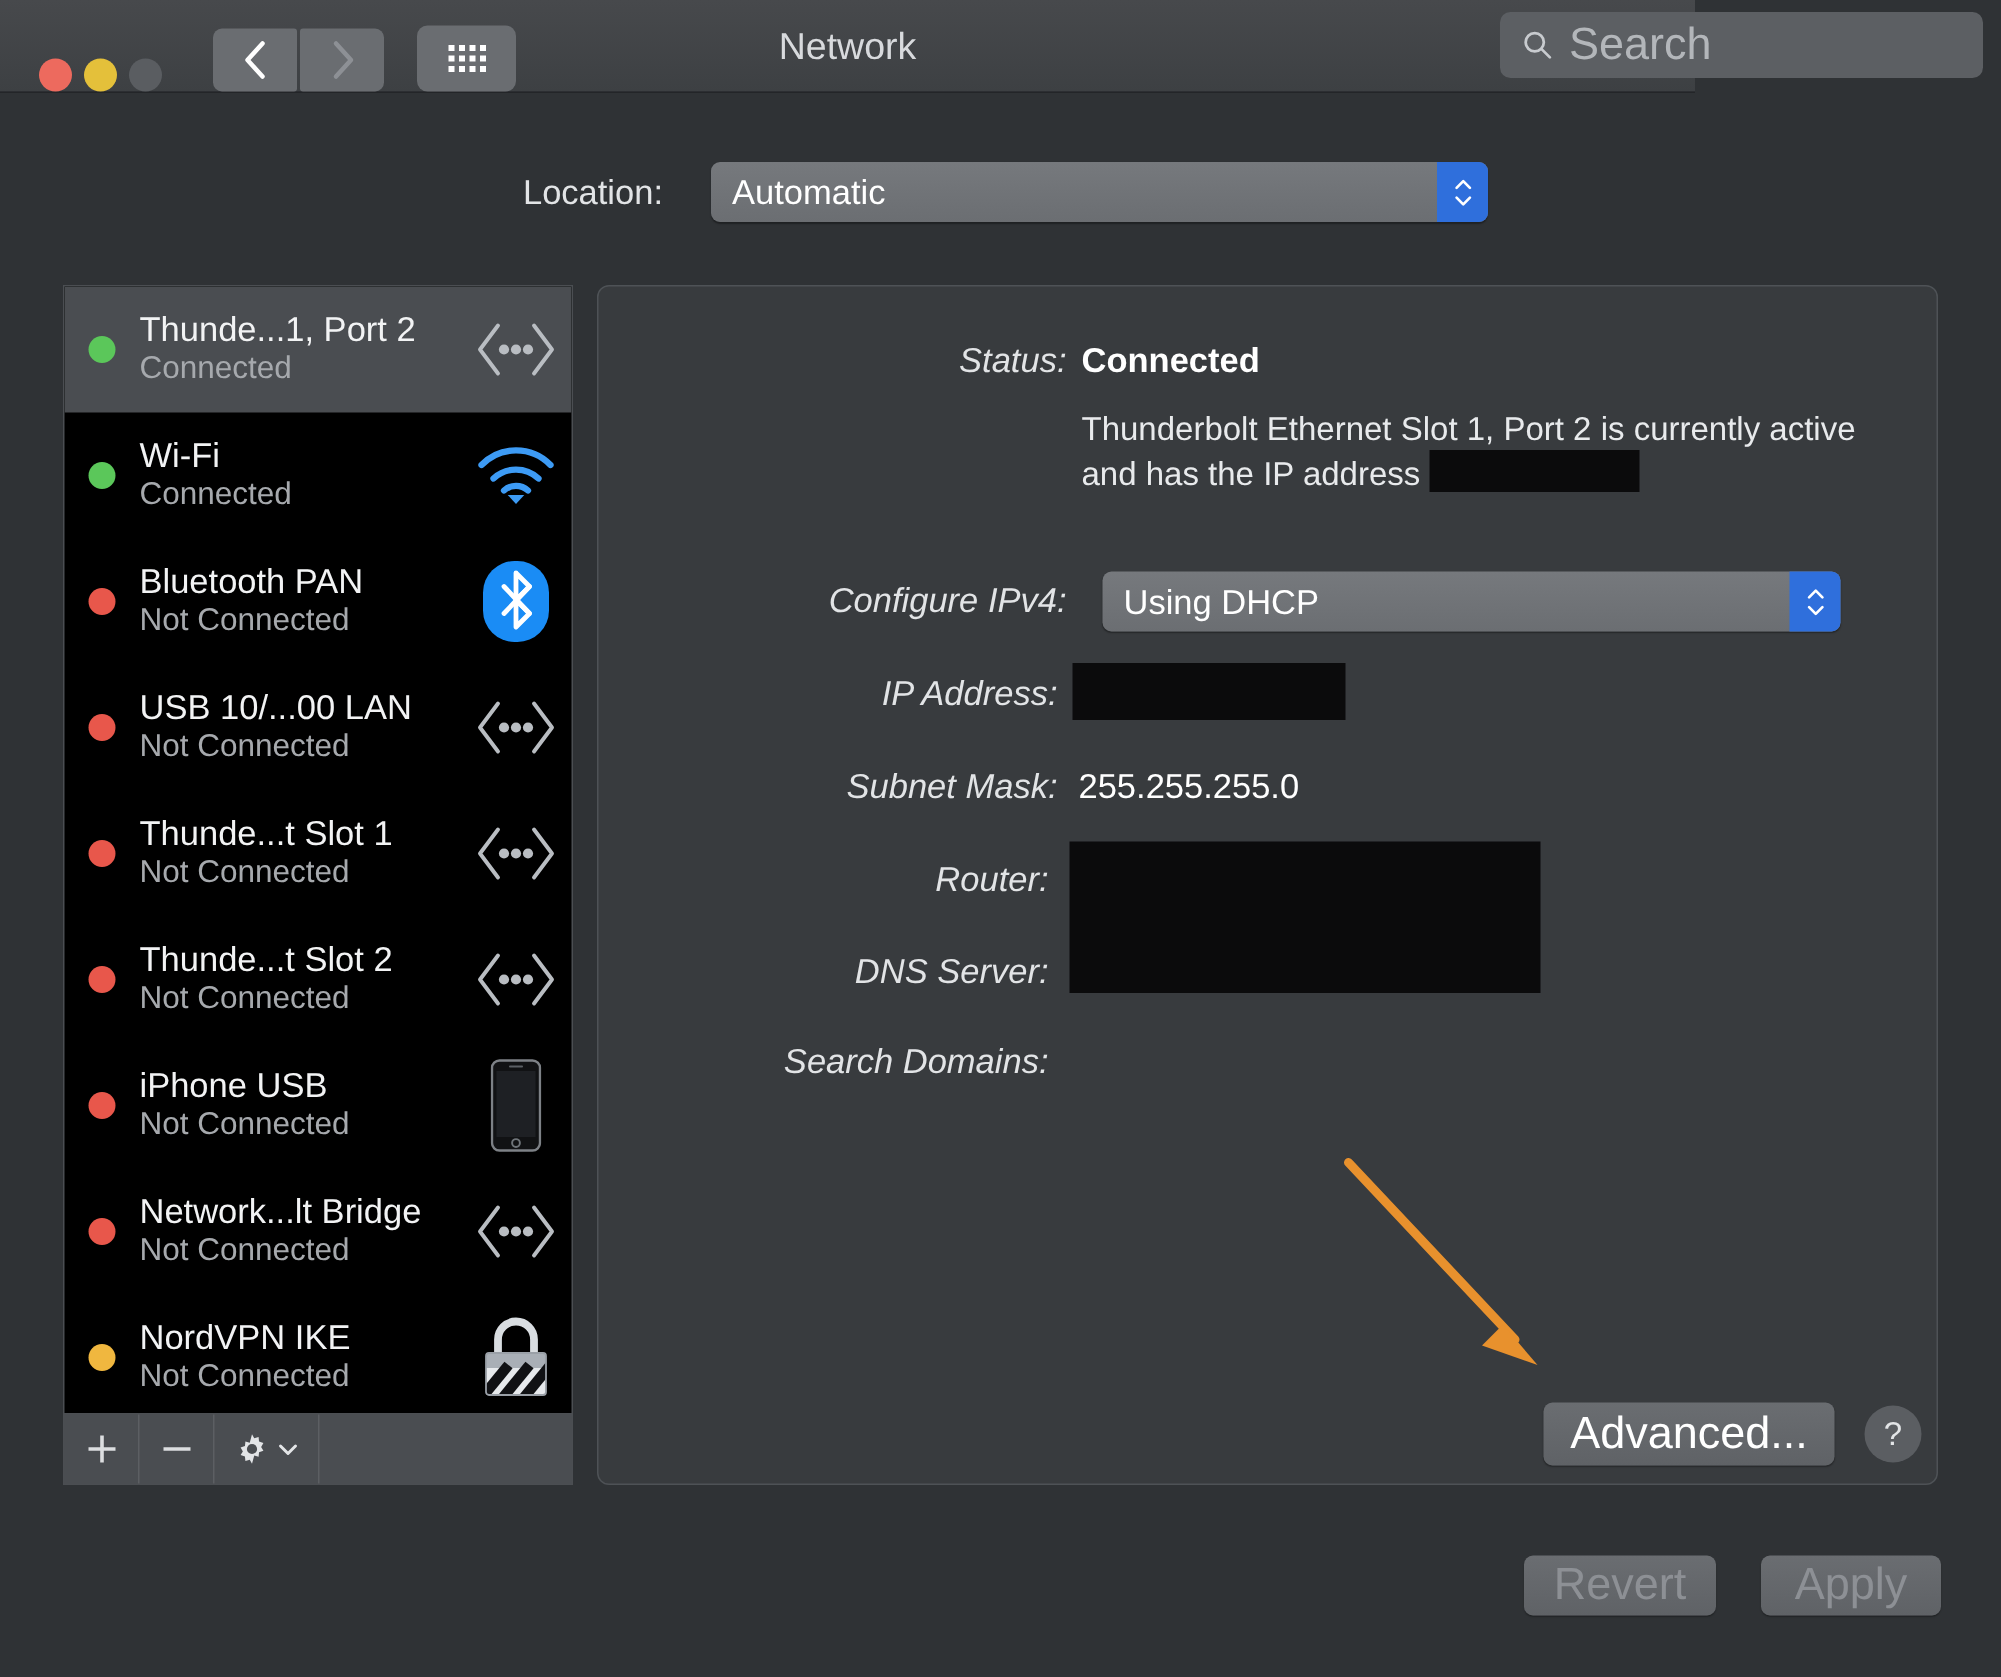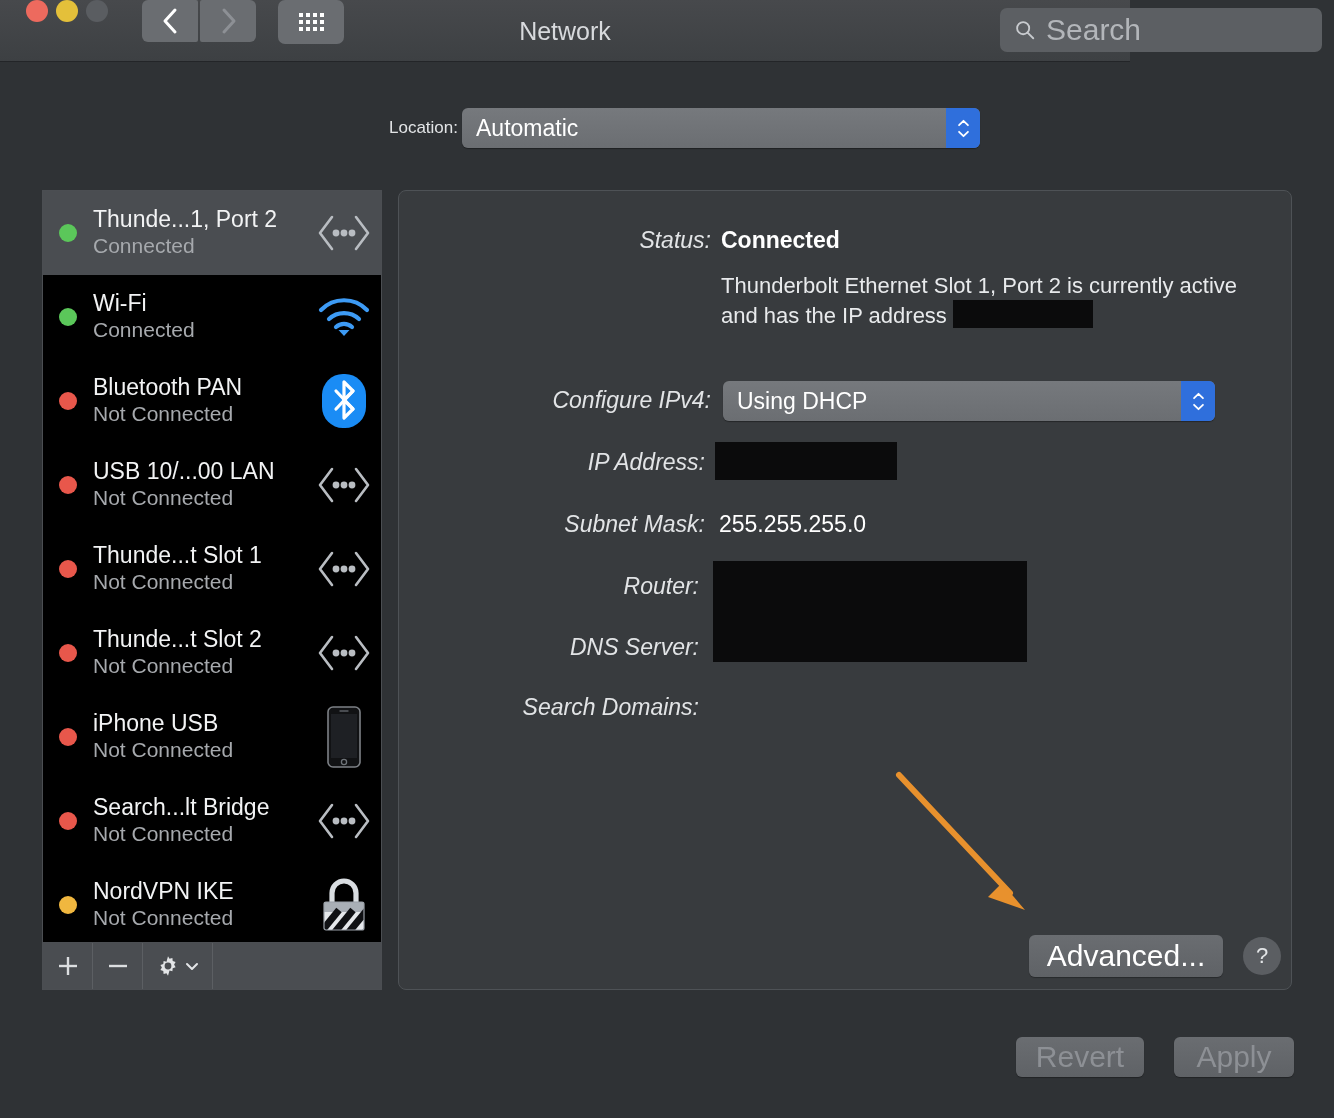--- a/index.html
+++ b/index.html
@@ -15,21 +15,21 @@
   }
 
   
   .titlebar {
     position: absolute;
     left: 0; top: 0;
     width: 1130px; height: 62px;
     background: linear-gradient(to bottom, #47494c 0%, #3d4043 100%);
     border-bottom: 1px solid #232528;
     display: flex;
-    align-items: flex-start;
+    align-items: flex-end;
   }
   .traffic-lights {
     display: flex;
     align-items: center;
     gap: 8px;
     margin-left: 26px;
   }
   .light { width: 22px; height: 22px; border-radius: 50%; }
   .light.close { background: #ed6a5e; }
   .light.min { background: #e4c03a; }
@@ -82,31 +82,32 @@
   .location-row {
     position: absolute;
     left: 0; top: 108px;
     width: 1334px;
     display: flex;
     align-items: center;
   }
   .location-label {
     width: 462px;
     text-align: right;
-    font-size: 17px;
+    font-size: 23px;
     color: #e2e4e6;
-    padding-right: 4px;
+    padding-right: 20px;
   }
   .popup {
     position: relative;
     height: 40px;
     background: linear-gradient(to bottom, #76797d 0%, #6b6e72 100%);
     border-radius: 6px;
     display: flex; align-items: center;
     box-shadow: 0 1px 1px rgba(0,0,0,.35);
+    margin-left: 12px;
   }
   .popup .ptext {
     font-size: 23px;
     color: #ffffff;
     padding-left: 14px;
   }
   .popup-stepper {
     position: absolute;
     right: 0; top: 0;
     width: 34px; height: 40px;
@@ -420,21 +421,21 @@
           <rect x="1" y="1" width="32" height="60" rx="5" fill="#111214" stroke="#7d8186" stroke-width="1.6"></rect>
           <rect x="4" y="8" width="26" height="44" fill="#1e2024"></rect>
           <line x1="13" y1="5" x2="21" y2="5" stroke="#5b5f64" stroke-width="1.4" stroke-linecap="round"></line>
           <circle cx="17" cy="56" r="2.6" fill="none" stroke="#6f7479" stroke-width="1.3"></circle>
         </svg>
       </div>
     </div>
     <div class="svc">
       <span class="dot red"></span>
       <div class="svc-text">
-        <div class="svc-name">Search...lt Bridge</div>
+        <div class="svc-name">Network...lt Bridge</div>
         <div class="svc-status">Not Connected</div>
       </div>
       <div class="svc-icon">
         <svg width="56" height="42" viewBox="0 0 56 42">
           <polyline points="16,5 4,21 16,37" fill="none" stroke="#b9bdc2" stroke-width="2.6" stroke-linecap="round" stroke-linejoin="round"></polyline>
           <polyline points="40,5 52,21 40,37" fill="none" stroke="#b9bdc2" stroke-width="2.6" stroke-linecap="round" stroke-linejoin="round"></polyline>
           <circle cx="20" cy="21" r="3.4" fill="#b9bdc2"></circle>
           <circle cx="28" cy="21" r="3.4" fill="#b9bdc2"></circle>
           <circle cx="36" cy="21" r="3.4" fill="#b9bdc2"></circle>
         </svg>

